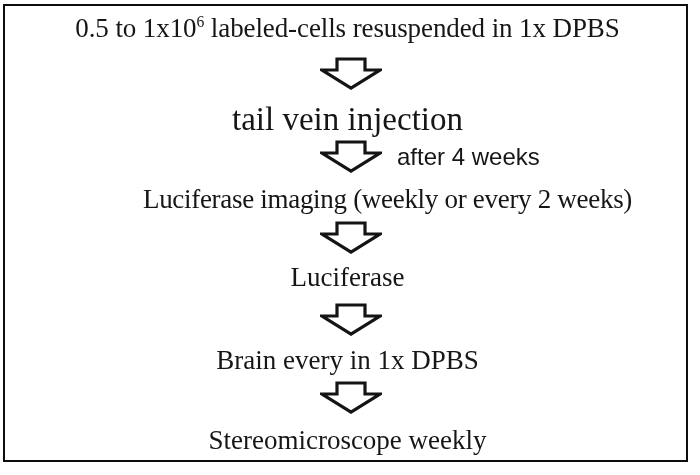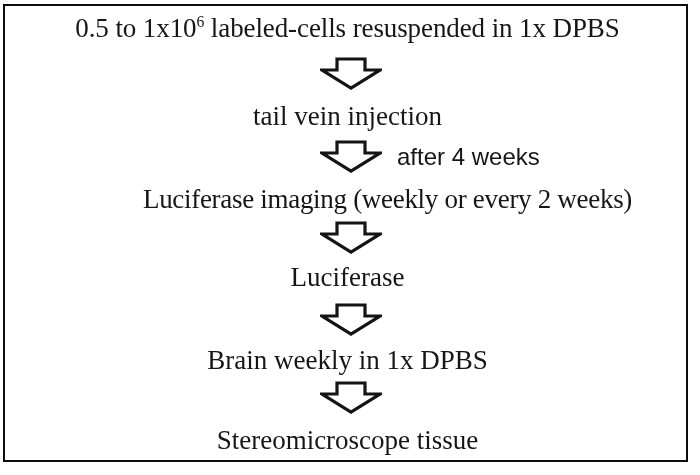--- a/index.html
+++ b/index.html
@@ -30,21 +30,21 @@
   }
 
   .flow-step sup {
     font-size:0.58em;
     vertical-align:super;
     line-height:0;
   }
 
   
   #step-cells        { top:7px;   font-size:27px; letter-spacing:-0.1px; }
-  #step-injection    { top:95px;  font-size:27px; }
+  #step-injection    { top:95px;  font-size:33px; }
   #step-luciferase   { top:178px; font-size:27px; letter-spacing:-0.3px;margin-left:40px; }
   #step-euthanasia   { top:256px; font-size:27px; }
   #step-brain        { top:339px; font-size:27px; }
   #step-stereo       { top:419px; font-size:27px; }
 
   
   .flow-arrow {
     position:absolute;
     width:62px; height:33px;
     overflow:visible;
@@ -105,23 +105,23 @@
   </div>
 
   <div class="flow-step" id="step-euthanasia">Luciferase</div>
 
   <div class="flow-arrow" id="arrow-4">
     <svg viewBox="0 0 62 33" xmlns="http://www.w3.org/2000/svg">
       <polygon points="17,2 45,2 45,13 60,13 31,31 2,13 17,13"></polygon>
     </svg>
   </div>
 
-  <div class="flow-step" id="step-brain">Brain weekly in 1x DPBS</div>
+  <div class="flow-step" id="step-brain">Brain every in 1x DPBS</div>
 
   <div class="flow-arrow" id="arrow-5">
     <svg viewBox="0 0 62 33" xmlns="http://www.w3.org/2000/svg">
       <polygon points="17,2 45,2 45,13 60,13 31,31 2,13 17,13"></polygon>
     </svg>
   </div>
 
-  <div class="flow-step" id="step-stereo">Stereomicroscope tissue</div>
+  <div class="flow-step" id="step-stereo">Stereomicroscope weekly</div>
 
 </div>
 
 </body></html>

